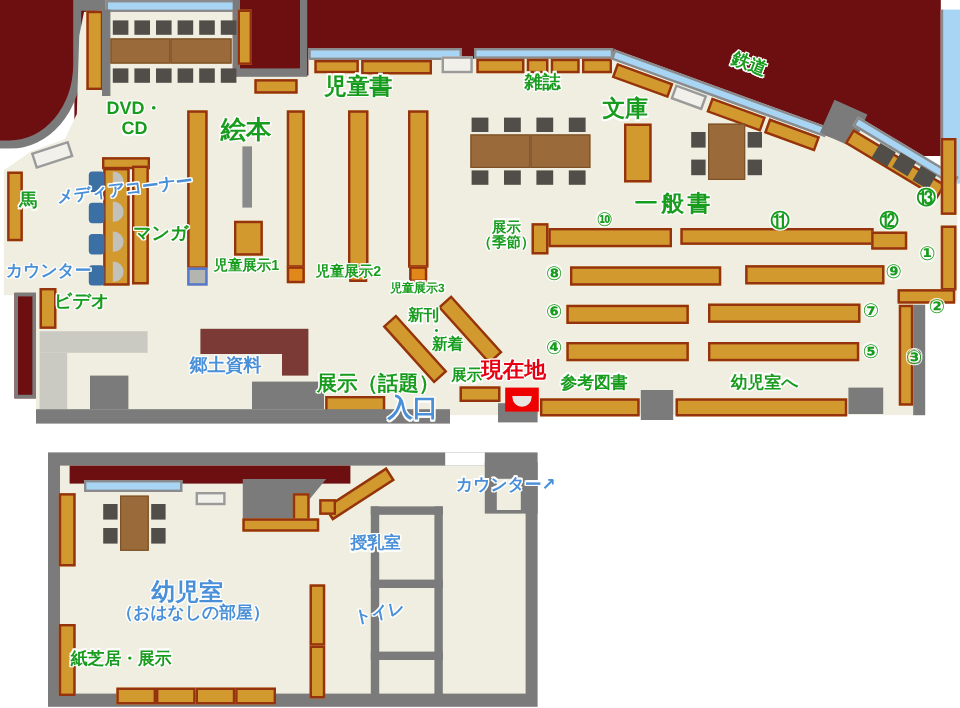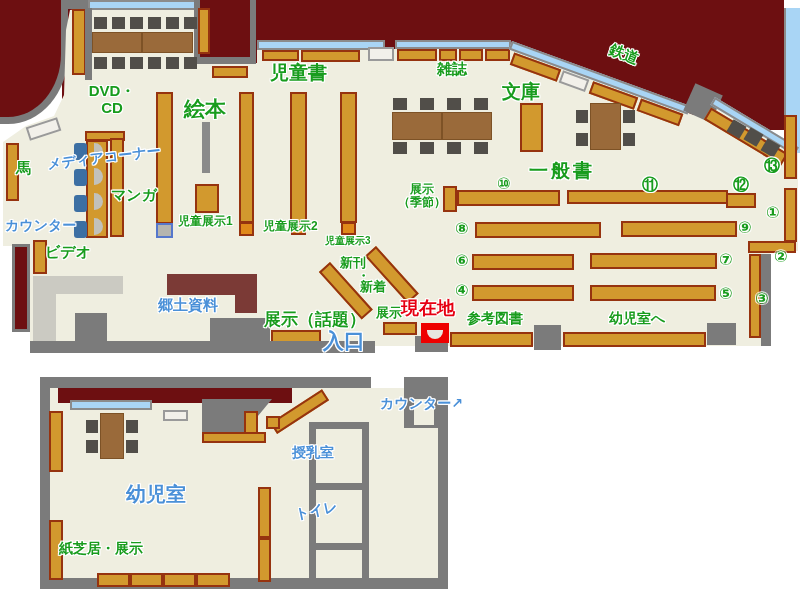--- a/index.html
+++ b/index.html
@@ -264,15 +264,16 @@
   <div class="abs wall" style="left:309px;top:422px;width:7px;height:166px;"></div>
   <div class="abs wall" style="left:309px;top:422px;width:60px;height:7px;"></div>
   <div class="abs wall" style="left:309px;top:483px;width:60px;height:7px;"></div>
   <div class="abs wall" style="left:309px;top:543px;width:60px;height:7px;"></div>
   <div class="abs wall" style="left:362px;top:422px;width:7px;height:166px;"></div>
 
   <div class="lbl b" style="left:380px;top:396px;font-size:14px;"><span>カウンター</span><span>↗</span></div>
   <div class="lbl b" style="left:292px;top:445px;font-size:14px;">授乳室</div>
   <div class="lbl b" style="left:295px;top:503px;font-size:14px;transform:rotate(-12deg);">トイレ</div>
   <div class="lbl b" style="left:126px;top:483px;font-size:20px;">幼児室</div>
+  <div class="lbl b" style="left:97px;top:503px;font-size:14px;">（おはなしの部屋）</div>
   <div class="lbl g" style="left:59px;top:541px;font-size:14px;">紙芝居・展示</div>
 
 </div>
 
 </body></html>

